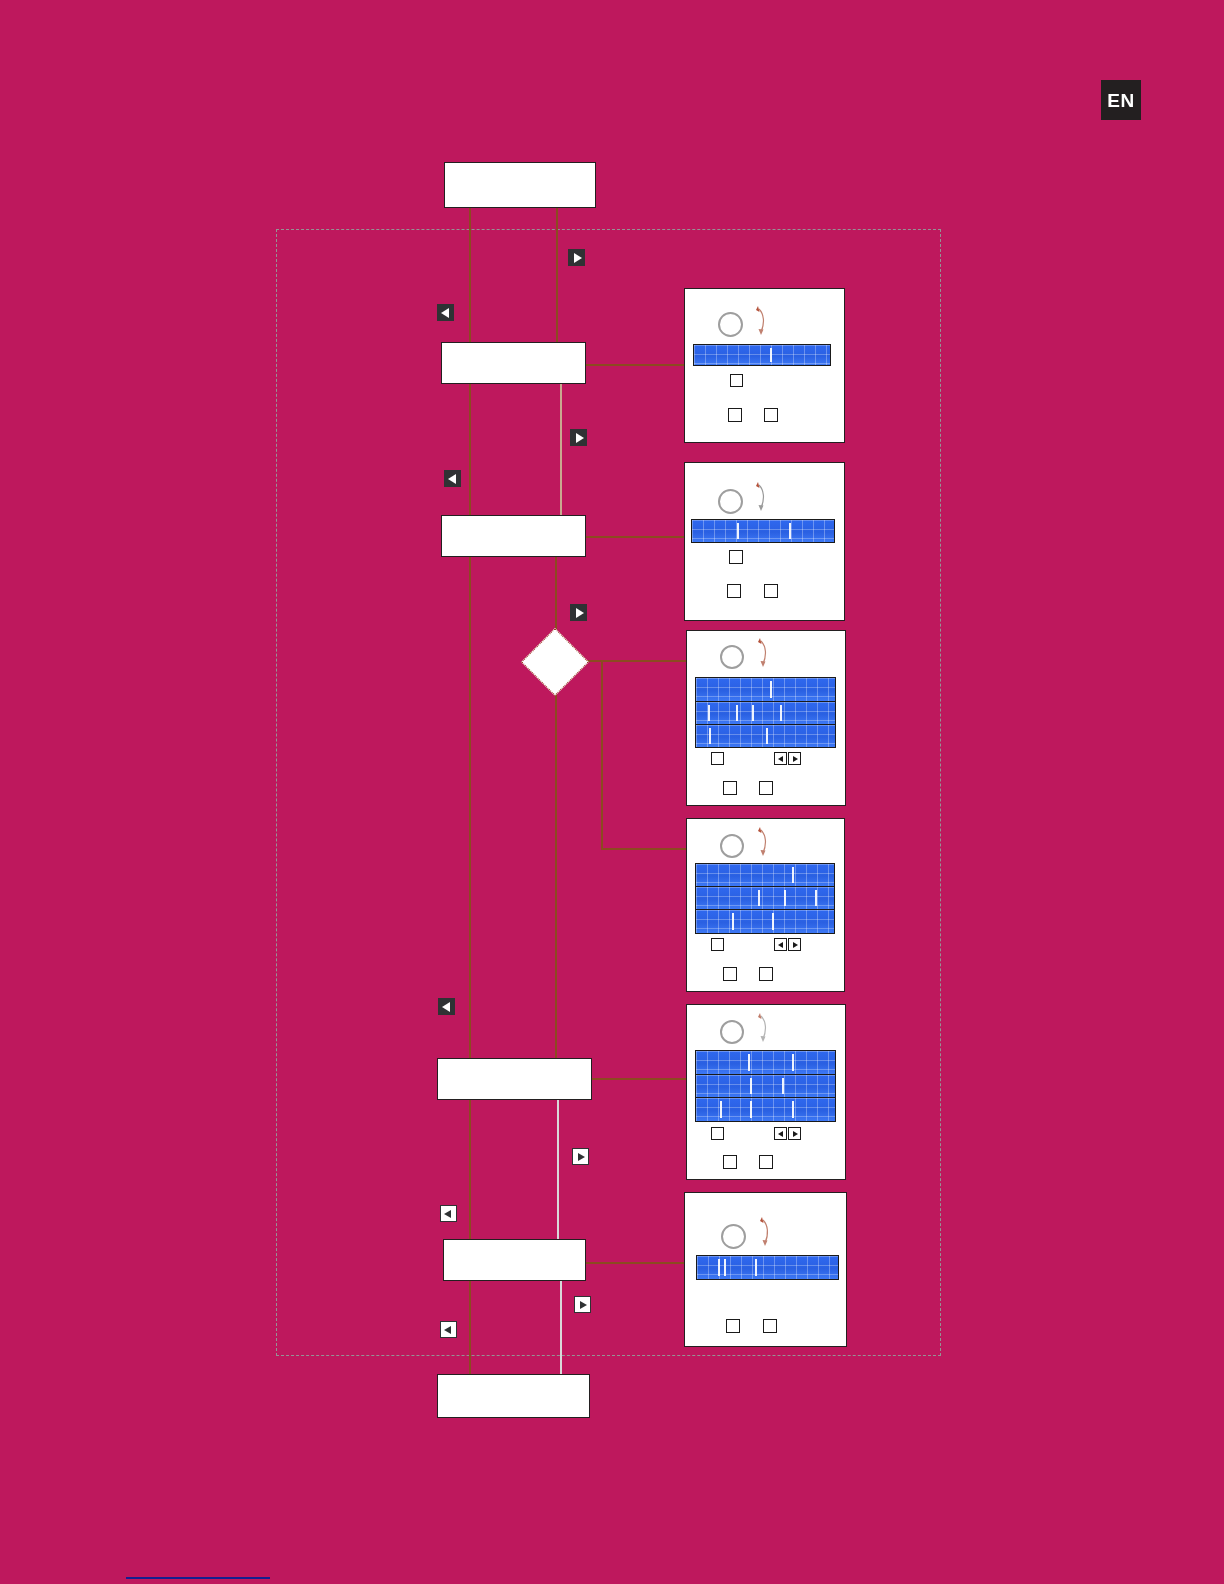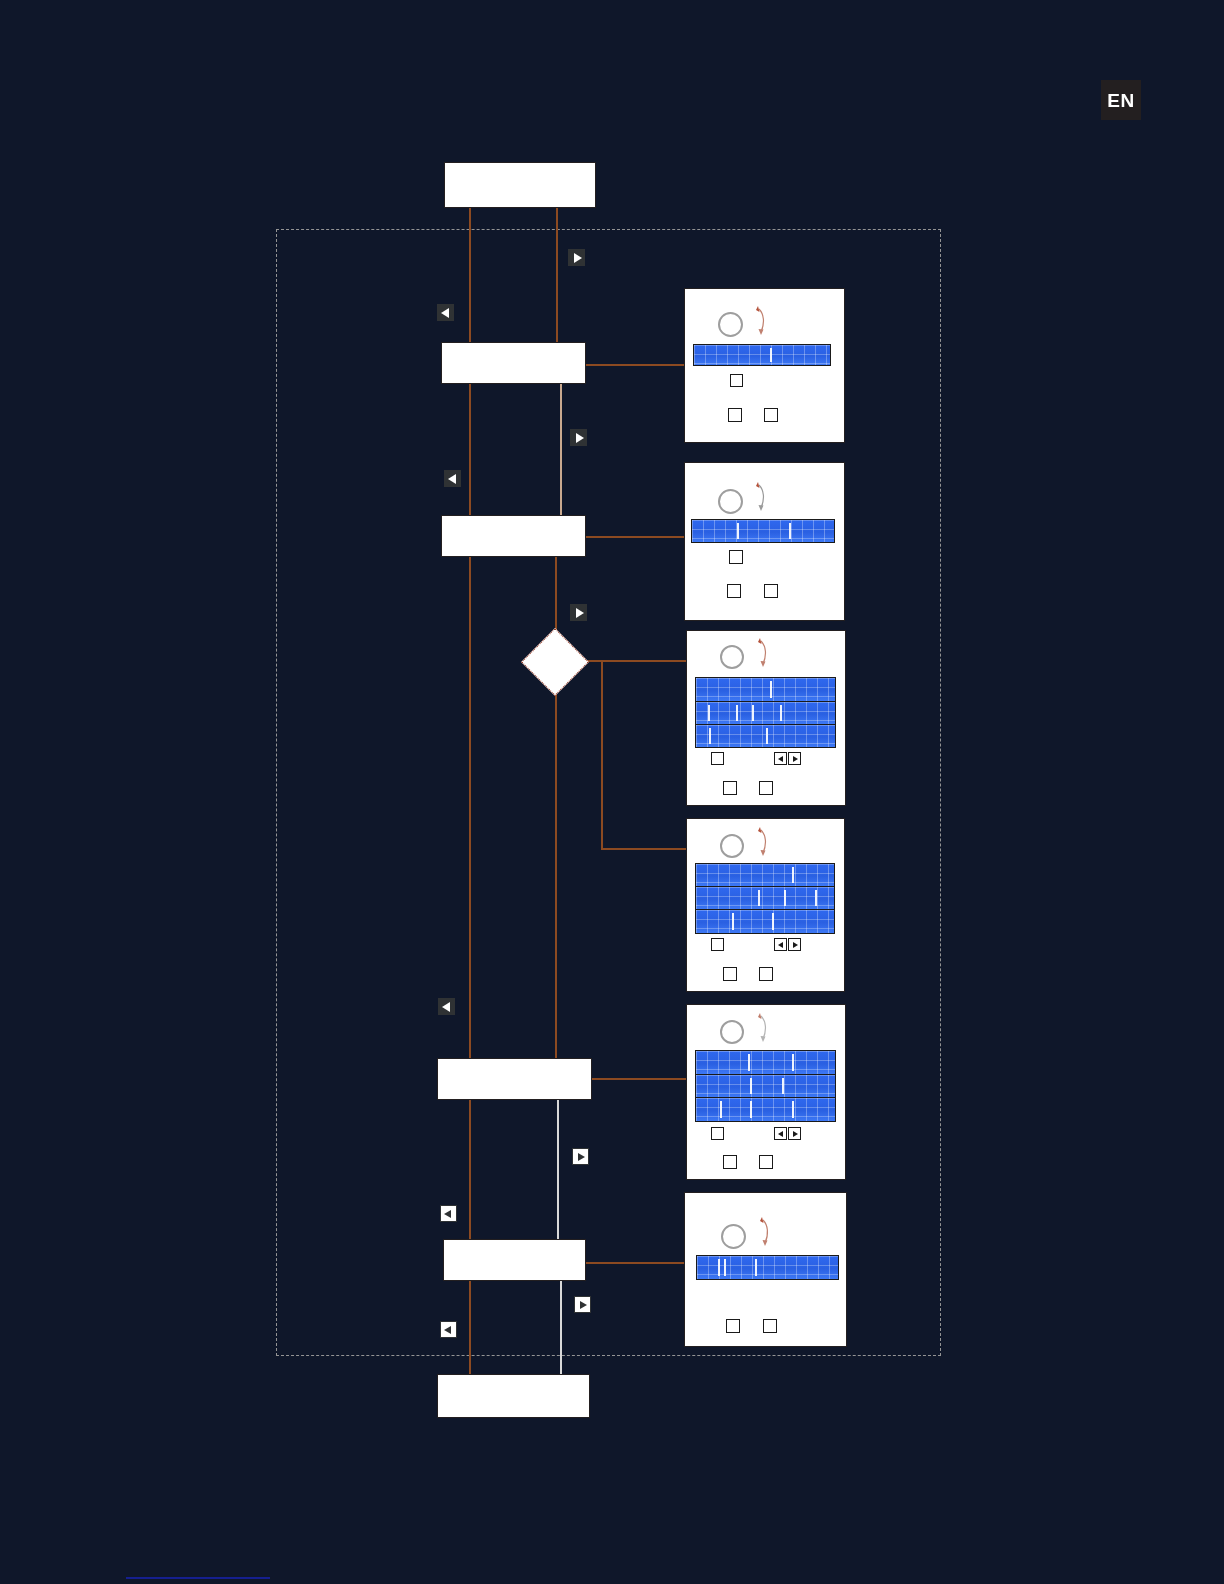--- a/index.html
+++ b/index.html
@@ -9,21 +9,21 @@
   }
   body {
     font-family: "Liberation Sans", sans-serif;
     -webkit-font-smoothing: antialiased;
   }
 
   #page {
     position: relative;
     width: 1224px;
     height: 1584px;
-    background: #0f172a;
+    background: #be185d;
     overflow: hidden;
   }
 
   
   .lang-badge {
     position: absolute;
     left: 1101px;
     top: 80px;
     width: 40px;
     height: 40px;

